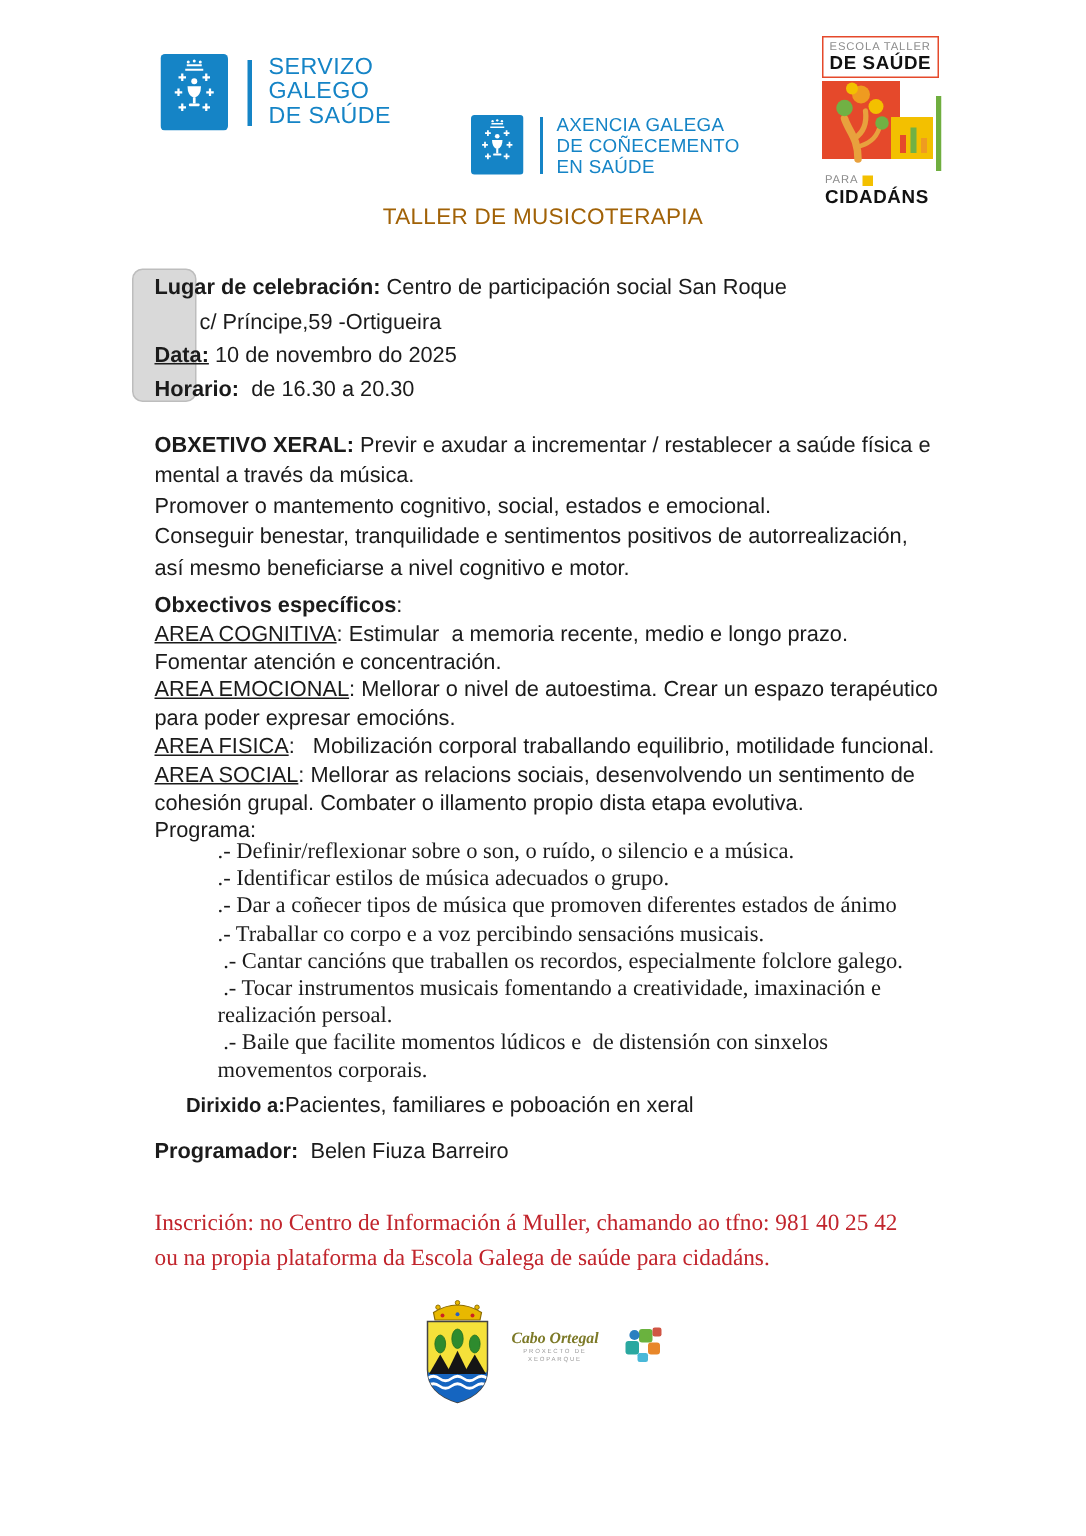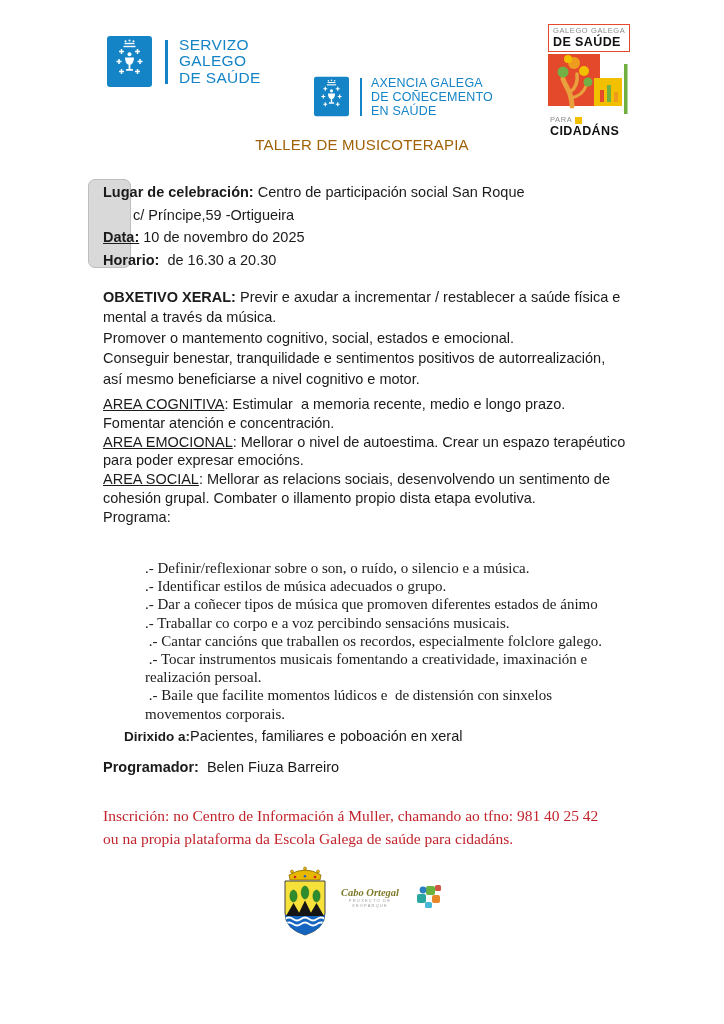--- a/index.html
+++ b/index.html
@@ -126,21 +126,21 @@
     <div class="brand-div acis-div"></div>
     <div class="brand-text acis-text">
       <div class="pw">AXENCIA GALEGA</div>
       <div class="pw">DE COÑECEMENTO</div>
       <div class="pw">EN SAÚDE</div>
     </div>
   </div>
 
   <div class="logo-escola">
     <div class="escola-topbox">
-      <div class="escola-small pw">GALEGO GALEGA</div>
+      <div class="escola-small pw">ESCOLA TALLER</div>
       <div class="escola-bold pw">DE SAÚDE</div>
     </div>
     <svg width="82" height="62" viewBox="0 0 82 62">
       <rect x="2" y="2" width="52" height="52" fill="#e5492b"></rect>
       <g stroke="#e8a13d" fill="none" stroke-linecap="round">
         <path d="M26 54 C26 40 20 36 17 27" stroke-width="5"></path>
         <path d="M24 40 C30 36 32 30 31 22" stroke-width="3.5"></path>
         <path d="M25 46 C34 44 38 40 40 34" stroke-width="3"></path>
       </g>
       <g>
@@ -172,22 +172,24 @@
     <div><span class="b pw">Horario:</span><span class="pw">  de 16.30 a 20.30</span></div>
   </div>
 
   <div class="objective">
     <div><span class="b pw">OBXETIVO XERAL:</span><span class="pw"> Previr e axudar a incrementar / restablecer a saúde física e mental a través da música.</span></div>
     <div class="pw">Promover o mantemento cognitivo, social, estados e emocional.</div>
     <div class="pw">Conseguir benestar, tranquilidade e sentimentos positivos de autorrealización, así mesmo beneficiarse a nivel cognitivo e motor.</div>
   </div>
 
   <div class="specifics">
+    <div><span class="b pw">Obxectivos específicos</span><span class="pw">:</span></div>
     <div><span class="u pw">AREA COGNITIVA</span><span class="pw">: Estimular  a memoria recente, medio e longo prazo. Fomentar atención e concentración.</span></div>
     <div><span class="u pw">AREA EMOCIONAL</span><span class="pw">: Mellorar o nivel de autoestima. Crear un espazo terapéutico para poder expresar emocións.</span></div>
+    <div><span class="u pw">AREA FISICA</span><span class="pw">:   Mobilización corporal traballando equilibrio, motilidade funcional.</span></div>
     <div><span class="u pw">AREA SOCIAL</span><span class="pw">: Mellorar as relacions sociais, desenvolvendo un sentimento de cohesión grupal. Combater o illamento propio dista etapa evolutiva.</span></div>
     <div class="pw">Programa:</div>
   </div>
 
   <div class="program">
     <div class="pw">.- Definir/reflexionar sobre o son, o ruído, o silencio e a música.</div>
     <div class="pw">.- Identificar estilos de música adecuados o grupo.</div>
     <div class="pw">.- Dar a coñecer tipos de música que promoven diferentes estados de ánimo</div>
     <div class="pw">.- Traballar co corpo e a voz percibindo sensacións musicais.</div>
     <div class="pw"> .- Cantar cancións que traballen os recordos, especialmente folclore galego.</div>

